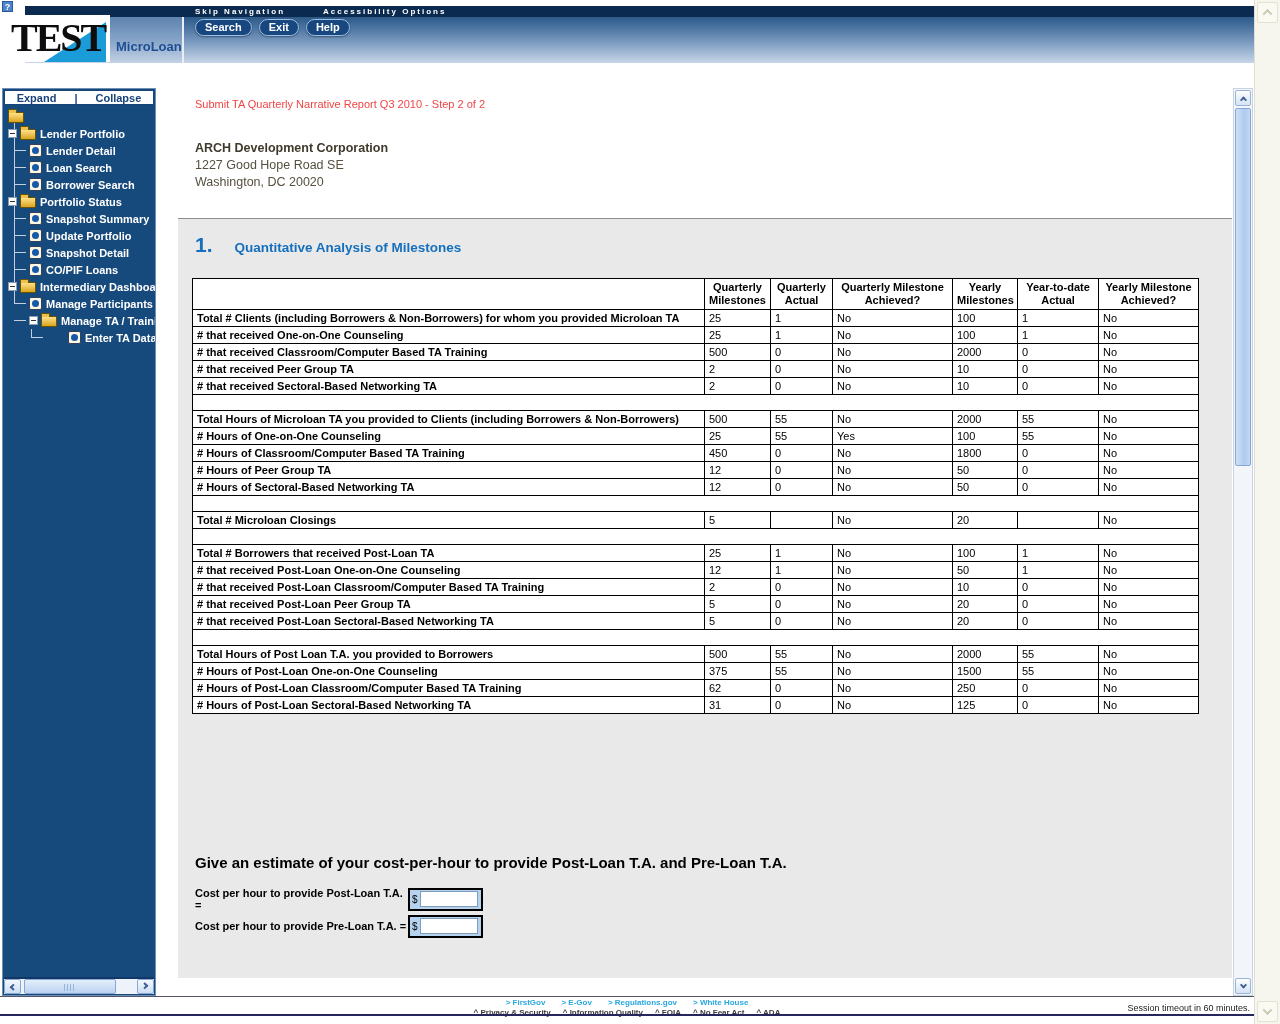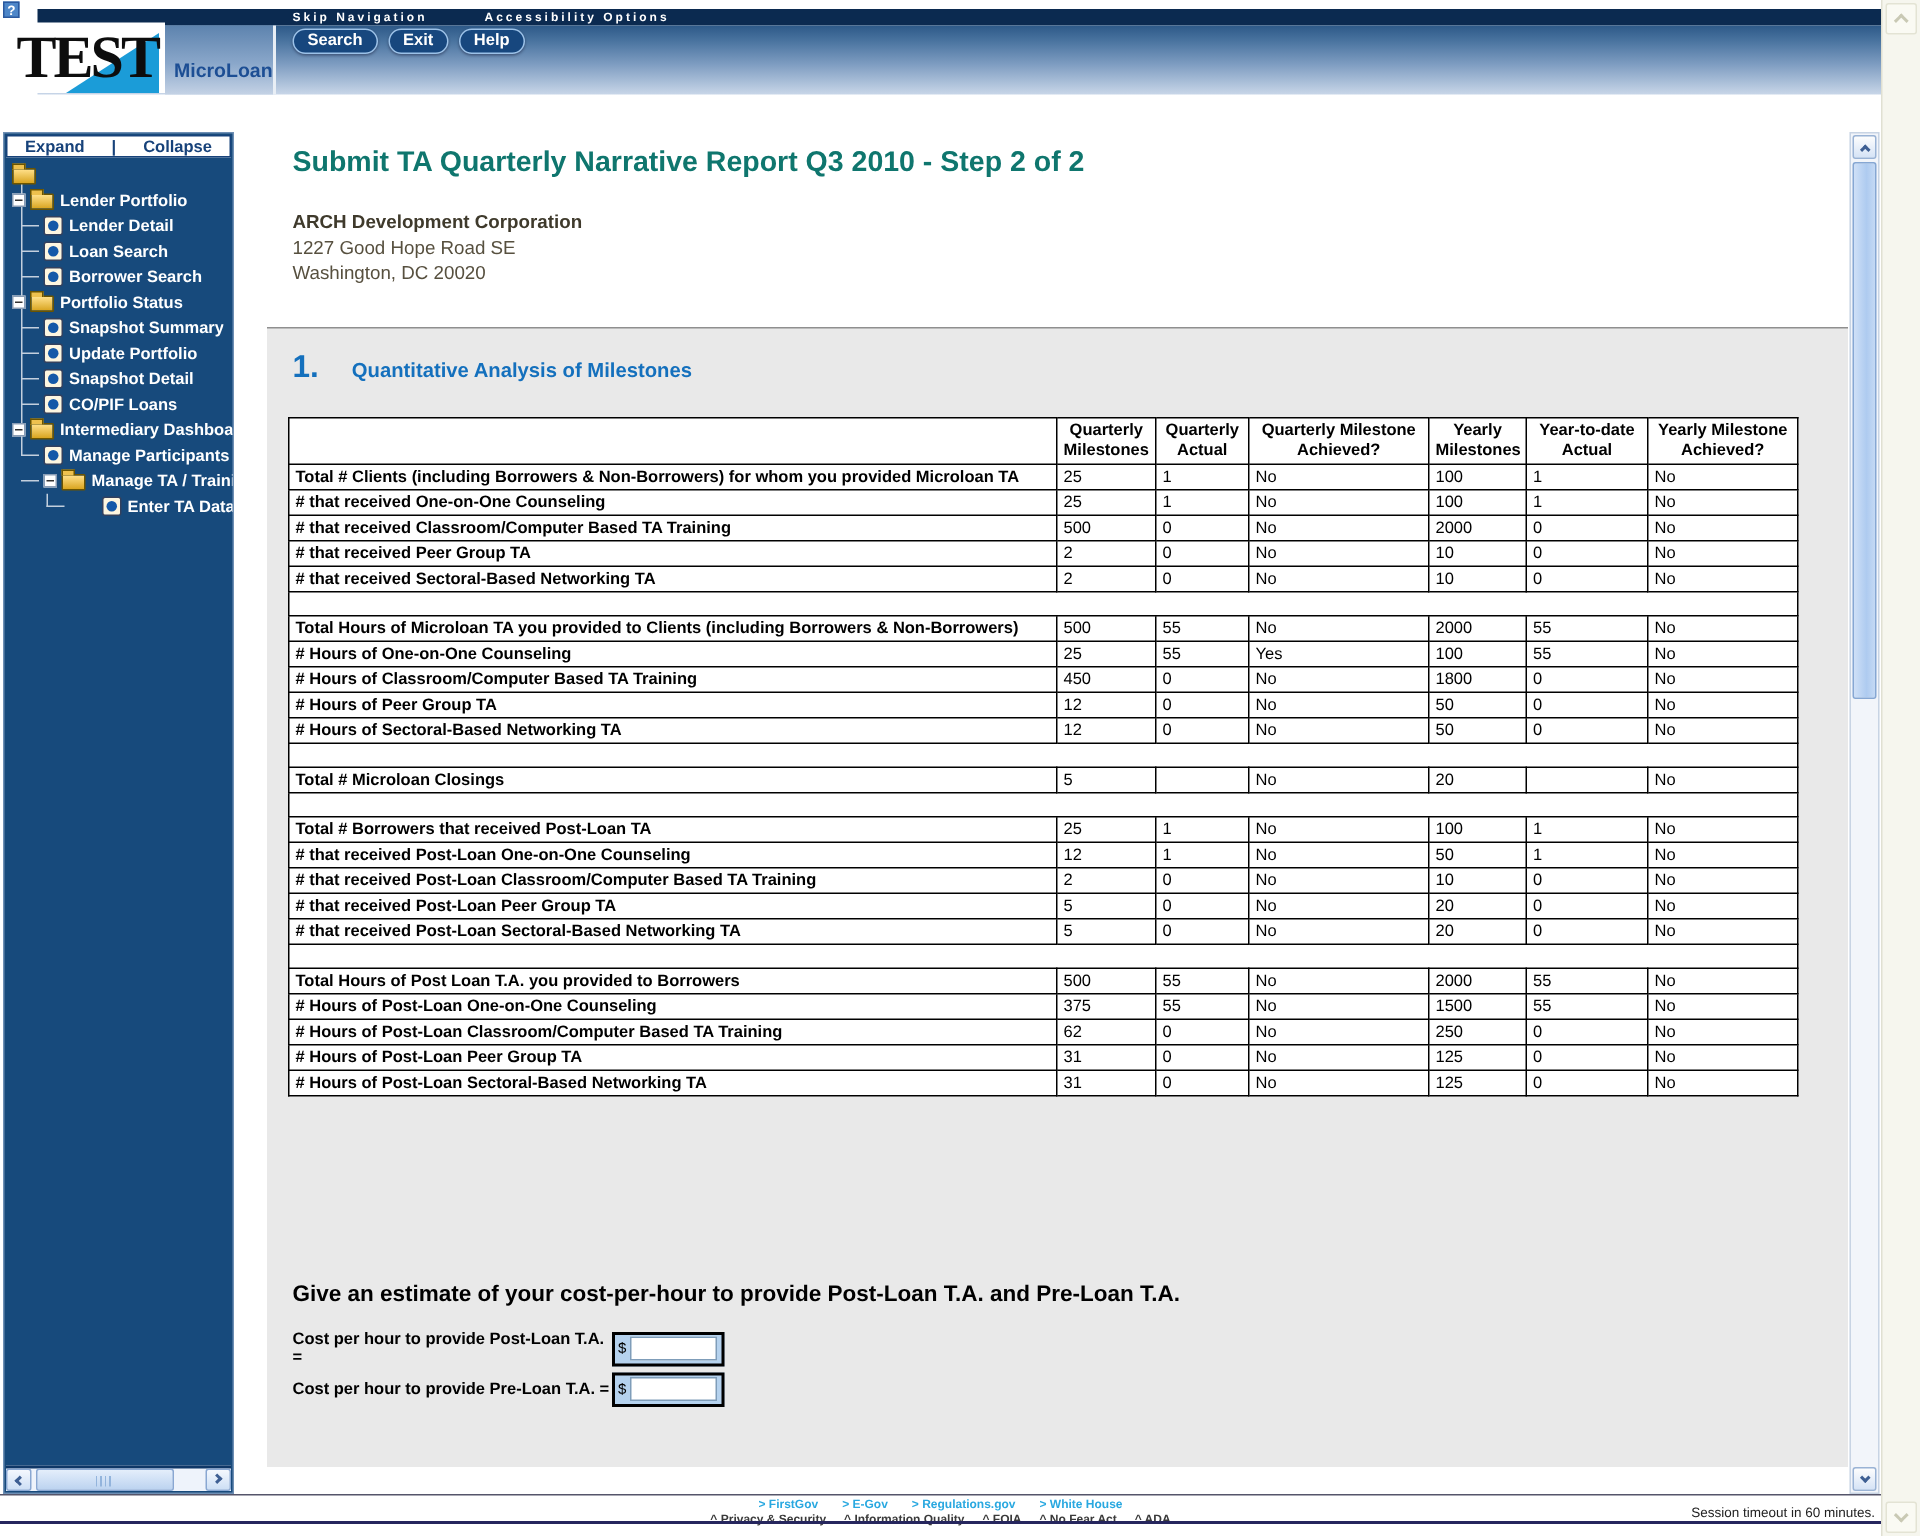--- a/index.html
+++ b/index.html
@@ -51,21 +51,21 @@
   #h-scroll { position:absolute; left:1px; right:1px; bottom:1px; height:17px; background:#eef3fb; border-top:2px solid #0f3767; display:flex; align-items:center; }
   .h-btn { width:17px; height:15px; background:linear-gradient(180deg,#f4f8fe,#cddff5); border:1px solid #89a7d2; border-radius:2px; display:flex; align-items:center; justify-content:center; flex:0 0 17px; }
   .chev-l { width:5px; height:5px; border-left:2px solid #3e5f93; border-top:2px solid #3e5f93; transform:rotate(-45deg) translate(0px,1px); }
   .chev-r { width:5px; height:5px; border-left:2px solid #3e5f93; border-top:2px solid #3e5f93; transform:rotate(135deg) translate(0px,1px); }
   #h-track { flex:1; height:15px; position:relative; }
   #h-thumb { position:absolute; left:3px; top:0; width:92px; height:15px; background:linear-gradient(180deg,#e4eefb,#bcd3f0); border:1px solid #89a7d2; border-radius:2px; }
   #h-grip { position:absolute; left:50%; top:4px; width:12px; height:7px; transform:translateX(-50%); background:repeating-linear-gradient(90deg,#93b4dc 0 1px,transparent 1px 3px); }
 
   
   #main { position:absolute; left:176px; top:88px; width:1057px; height:908px; background:#fff; overflow:hidden; }
-  #page-title { position:absolute; left:19px; top:10px; font-size:19px; font-weight:bold; color:#0f766e; }
+  #page-title { position:absolute; left:19px; top:10px; font-size:11px; font-weight:normal; color:#ef4444; }
   #org-block { position:absolute; left:19px; top:52px; font-size:12.5px; line-height:17px; color:#57503f; }
   #org-name { font-weight:bold; color:#3f3a2c; }
   #gray-panel { position:absolute; left:2px; top:130px; width:1054px; height:760px; background:#e9e9e9; border-top:1px solid #8f8f8f; }
   #section-head { position:absolute; left:17px; top:14px; display:flex; align-items:baseline; gap:22px; }
   #section-num { font-size:21px; font-weight:bold; color:#1470bd; }
   #section-title { font-size:13.5px; font-weight:bold; color:#1470bd; }
 
   
   #milestone-table { position:absolute; left:14px; top:59px; border-collapse:collapse; table-layout:fixed; width:1006px; background:#fff; }
   #milestone-table th, #milestone-table td { border:1px solid #000; font-size:11px; padding:2px 4px; vertical-align:middle; white-space:nowrap; overflow:hidden; }
@@ -429,29 +429,20 @@
           <tr>
             <td class="lbl"># Hours of Post-Loan Classroom/Computer Based TA Training</td>
             <td>62</td>
             <td>0</td>
             <td>No</td>
             <td>250</td>
             <td>0</td>
             <td>No</td>
           </tr>
           <tr>
-            <td class="lbl"># Hours of Post-Loan Peer Group TA</td>
-            <td>31</td>
-            <td>0</td>
-            <td>No</td>
-            <td>125</td>
-            <td>0</td>
-            <td>No</td>
-          </tr>
-          <tr>
             <td class="lbl"># Hours of Post-Loan Sectoral-Based Networking TA</td>
             <td>31</td>
             <td>0</td>
             <td>No</td>
             <td>125</td>
             <td>0</td>
             <td>No</td>
           </tr>
         </tbody>
     </table>

